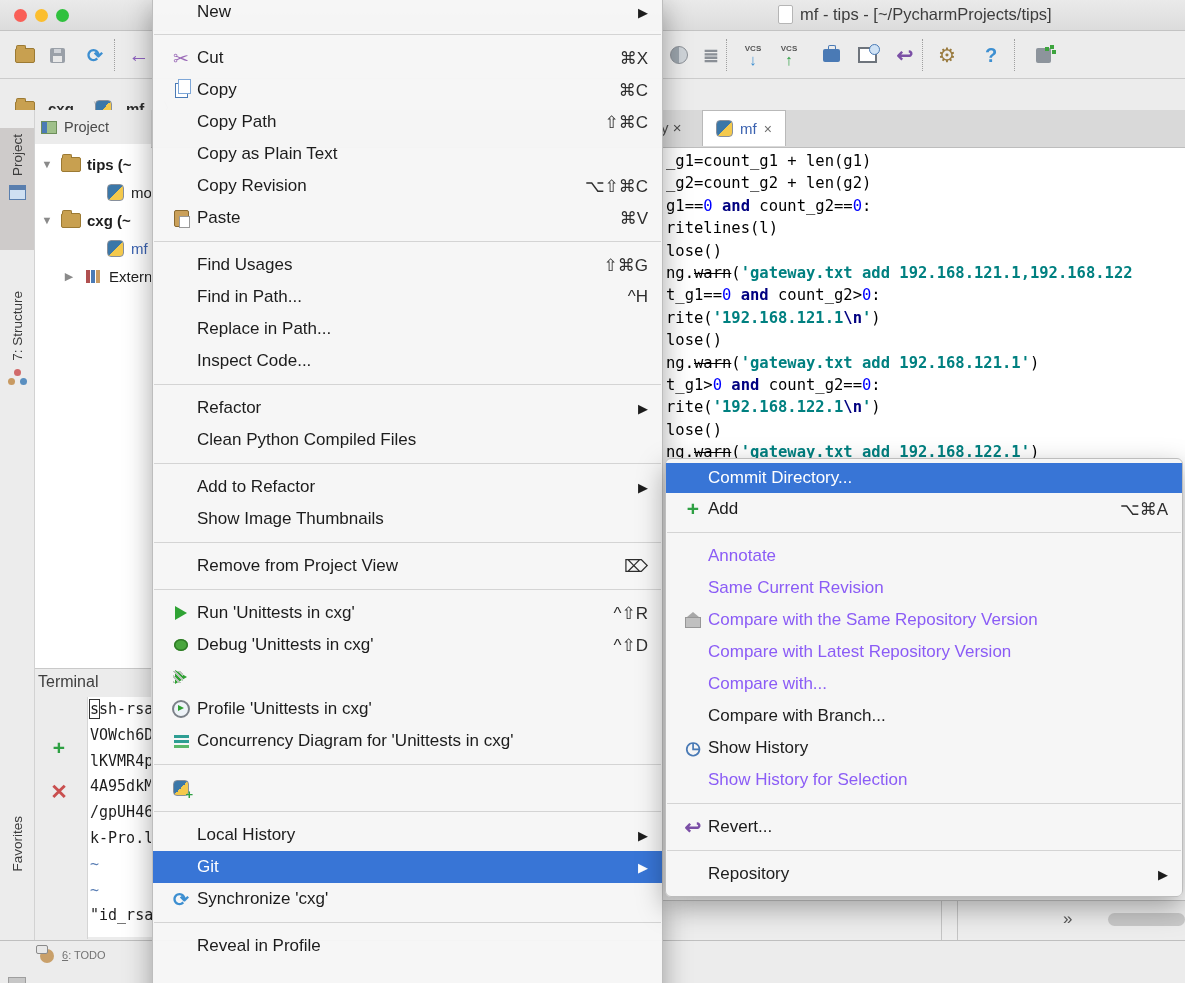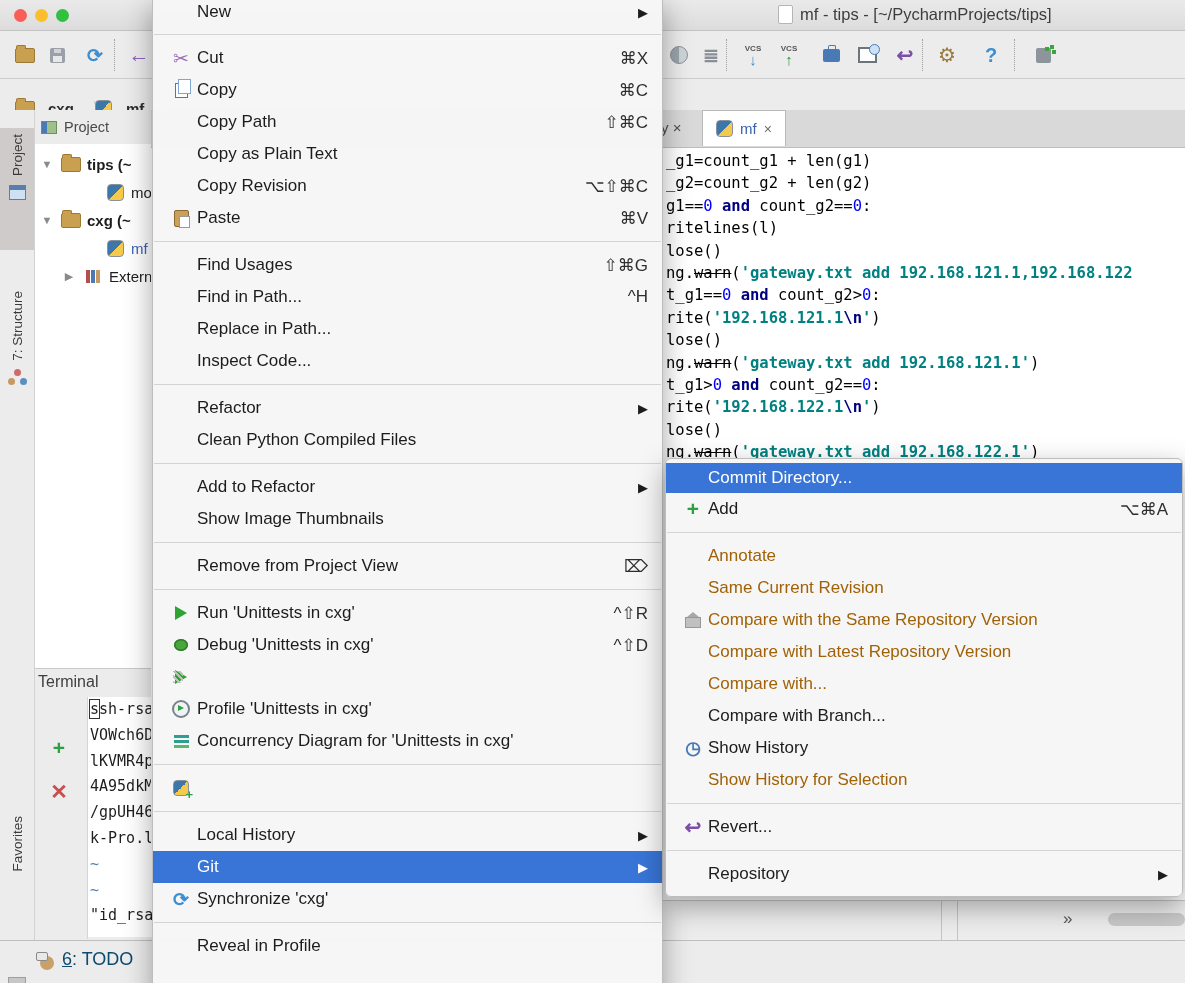--- a/index.html
+++ b/index.html
@@ -65,39 +65,39 @@
   .seg-dep{text-decoration:line-through;}
 
   
   #br-strip{left:663px;top:900px;width:522px;height:39px;background:#ededed;border-top:1px solid #c9c9c9;}
   #chevron{position:absolute;left:400px;top:8px;font-size:17px;color:#555;}
   #hscroll{position:absolute;left:445px;top:12px;width:77px;height:13px;background:#c9c9c9;border-radius:7px;}
   .vline{position:absolute;top:0;width:0;height:39px;border-left:1px solid #c4c4c4;}
 
   
   #statusbar{left:0;top:940px;width:1185px;height:43px;background:#ececec;border-top:1px solid #bfbfbf;}
-  #todo{position:absolute;left:40px;top:8px;display:flex;align-items:flex-end;gap:8px;font-size:18px;color:#0c4a6e;}
+  #todo{position:absolute;left:40px;top:8px;display:flex;align-items:flex-start;gap:8px;font-size:11px;color:#737373;}
   #todo u{text-decoration:underline;}
   #corner-icon{position:absolute;left:8px;top:36px;width:16px;height:12px;background:#c7c7c7;border:1px solid #9e9e9e;}
 
   
   .menu{position:absolute;background:rgba(246,246,246,0.97);border:1px solid #bdbdbd;
         box-shadow:0 10px 28px rgba(0,0,0,0.35);font-size:17px;color:#1c1c1c;box-sizing:border-box;}
   #ctx-menu{left:152px;top:-4px;width:511px;height:1010px;border-radius:0 0 6px 6px;padding-top:0;}
   #git-menu{left:665px;top:458px;width:518px;border-radius:6px;padding:4px 0 6px 0;}
   .mi{display:flex;align-items:center;height:32px;padding:0 14px 0 12px;}
   .mi:first-child{height:30px;}
   .mi .ic{width:32px;display:flex;align-items:center;justify-content:center;flex:none;}
   #git-menu .mi .ic{width:30px;}
   .mi .lbl{flex:1;white-space:nowrap;overflow:hidden;}
   .mi .sc{margin-left:22px;color:#2e2e2e;}
   .mi .arr{margin-left:18px;font-size:13px;color:#1c1c1c;}
   .mi.hl{background:#3875d6;color:#ffffff;}
   .mi.hl .sc,.mi.hl .arr{color:#ffffff;}
-  .mi.dis .lbl,.mi.dis .sc{color:#a16207;}
+  .mi.dis .lbl,.mi.dis .sc{color:#8b5cf6;}
   .msep{height:1px;background:#d4d4d4;margin:7px 1px;}
 
   
   .i{display:inline-flex;align-items:center;justify-content:center;width:22px;height:22px;font-size:17px;position:relative;flex:none;}
   .i-folder{width:18px;height:13px;background:#c8a050;border:1px solid #9c7a33;border-radius:2px;position:relative;}
   .i-folder::before{content:"";position:absolute;left:0;top:-4px;width:8px;height:3px;background:#c8a050;border:1px solid #9c7a33;border-bottom:none;border-radius:2px 2px 0 0;}
   .i-python{width:15px;height:15px;border-radius:4px;background:linear-gradient(135deg,#3b77a8 50%,#f4c94c 50%);border:1px solid #88909c;}
   .i-floppy{width:15px;height:15px;background:#9aa0a8;border-radius:2px;position:relative;}
   .i-floppy::after{content:"";position:absolute;left:3px;bottom:1px;width:9px;height:6px;background:#e8e8e8;}
   .i-floppy::before{content:"";position:absolute;left:4px;top:1px;width:7px;height:4px;background:#d0d3d8;}

